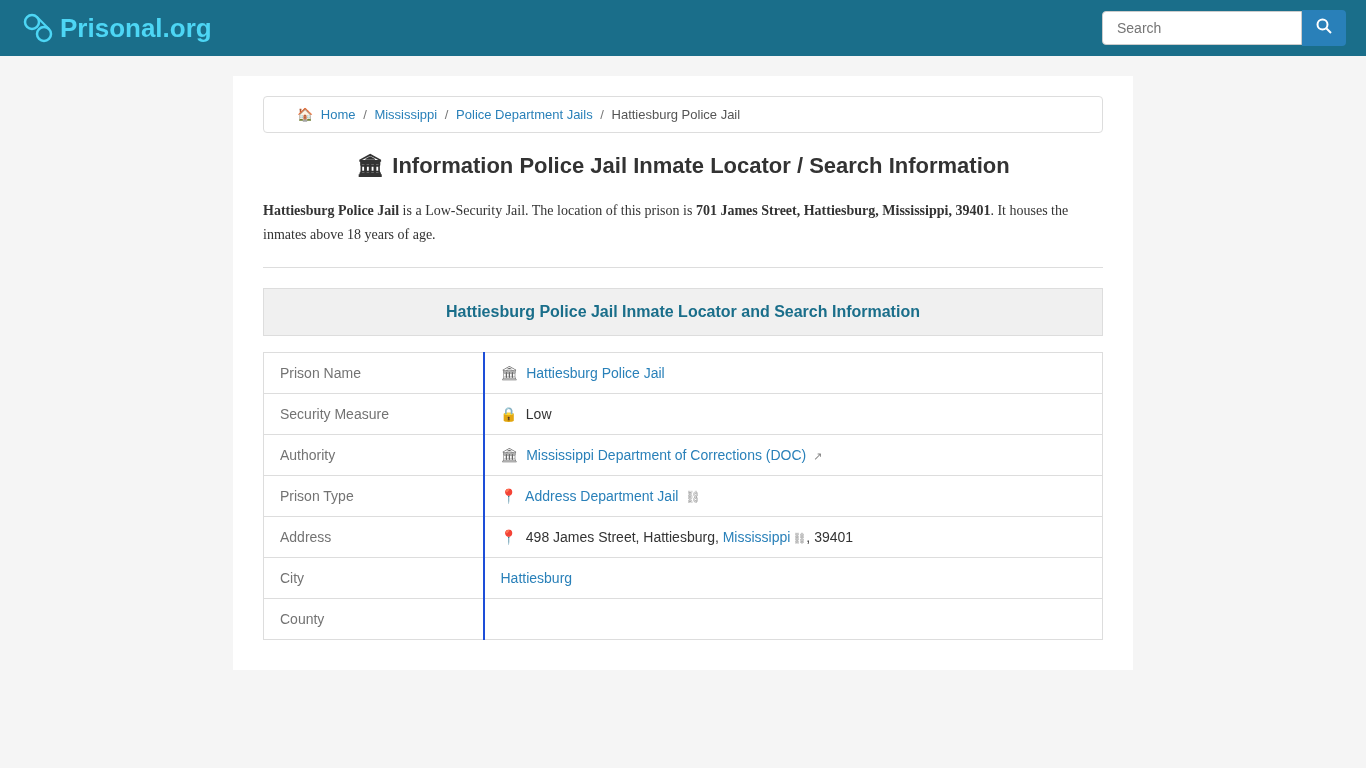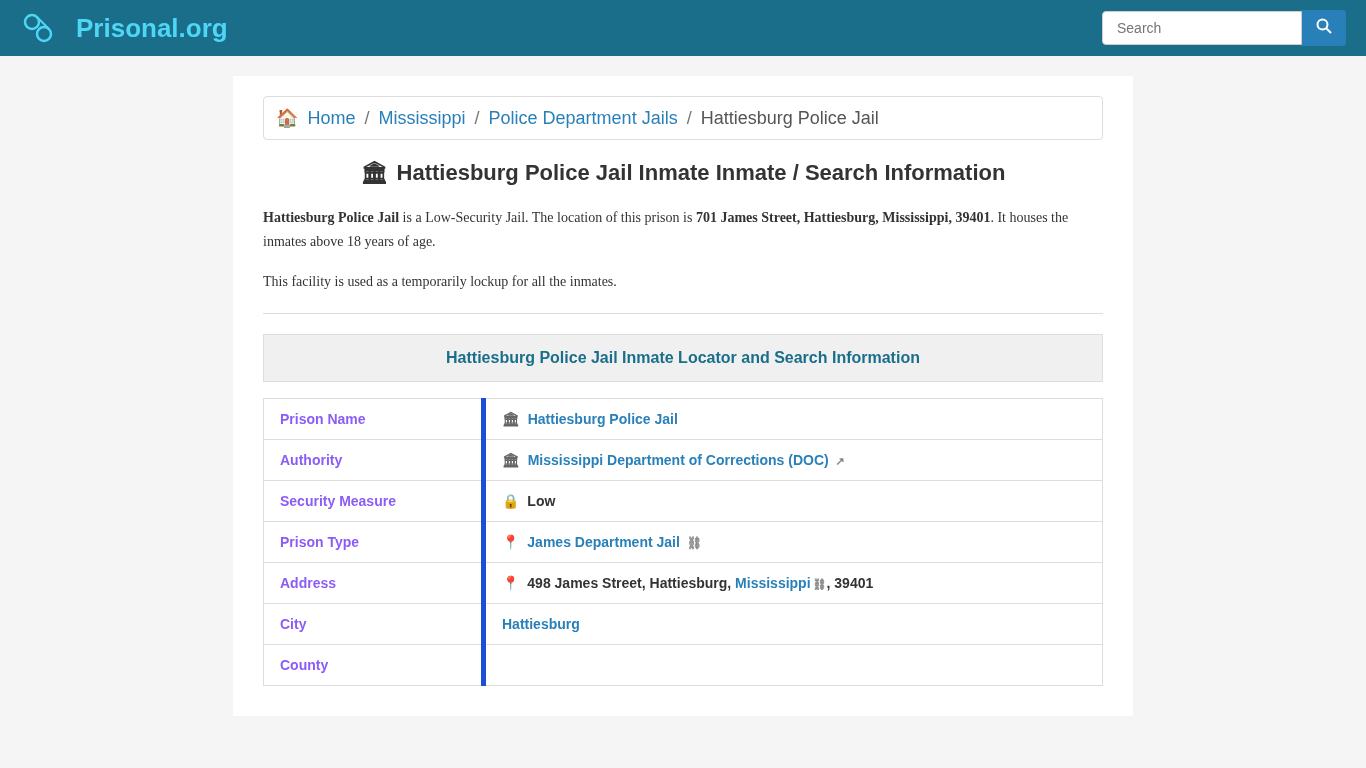--- a/index.html
+++ b/index.html
@@ -9,21 +9,21 @@
     .header {
       background: #1a6e8a;
       padding: 10px 20px;
       display: flex;
       align-items: center;
       justify-content: space-between;
     }
     .logo-area {
       display: flex;
       align-items: center;
-      gap: 20px;
+      gap: 4px;
     }
     .logo-icon {
       width: 36px;
       height: 36px;
     }
     .logo-text {
       font-size: 26px;
       font-weight: bold;
       color: #fff;
     }
@@ -60,23 +60,23 @@
       margin: 20px auto;
       background: #fff;
       padding: 20px 30px 30px;
     }
 
     
     .breadcrumb {
       background: #fff;
       border: 1px solid #ddd;
       border-radius: 4px;
-      padding: 10px 12px;
+      padding: 10px 33px;
       margin-bottom: 20px;
-      font-size: 18px;
+      font-size: 13px;
       color: #555;
     }
     .breadcrumb a {
       color: #2980b9;
       text-decoration: none;
     }
     .breadcrumb .sep { margin: 0 4px; color: #777; }
     .breadcrumb .home-icon { margin-right: 4px; }
 
     
@@ -131,28 +131,27 @@
     }
     .info-table tr {
       border-bottom: 1px solid #ddd;
     }
     .info-table tr:last-child {
       border-bottom: none;
     }
     .info-table td {
       padding: 12px 16px;
       vertical-align: middle;
-      font-weight: bold;
     }
     .info-table td:first-child {
       width: 220px;
-      font-weight: bold;
-      color: #8b5cf6;
-      background: #fff;
-      border-right: 5px solid #1d4ed8;
+      font-weight: normal;
+      color: #737373;
+      background: #fff;
+      border-right: 2px solid #1d4ed8;
     }
     .info-table td:last-child {
       color: #333;
       background: #fff;
     }
     .info-table a {
       color: #2980b9;
       text-decoration: none;
     }
     .cell-icon {
@@ -198,71 +197,68 @@
     <span class="sep">/</span>
     <a href="#">Mississippi</a>
     <span class="sep">/</span>
     <a href="#">Police Department Jails</a>
     <span class="sep">/</span>
     <span>Hattiesburg Police Jail</span>
   </div>
 
   <h1 class="page-title">
     <span class="prison-icon">🏛</span>
-    <span>Hattiesburg Police Jail Inmate Inmate / Search Information</span>
+    <span>Information Police Jail Inmate Locator / Search Information</span>
   </h1>
 
   <p class="description">
     <strong>Hattiesburg Police Jail</strong><span> is a Low-Security Jail. The location of this prison is </span><strong>701 James Street, Hattiesburg, Mississippi, 39401</strong><span>. It houses the inmates above 18 years of age.</span>
   </p>
 
-  <p class="description">
-    <span>This facility is used as a temporarily lockup for all the inmates.</span>
-  </p>
 
 
   <hr class="divider">
 
   <div class="section-title">
     <span>Hattiesburg Police Jail Inmate Locator and Search Information</span>
   </div>
 
   <table class="info-table">
     <tbody>
 
       <tr>
         <td>Prison Name</td>
         <td>
           <span class="cell-icon">🏛</span>
           <a href="#">Hattiesburg Police Jail</a>
+        </td>
+      </tr>
+
+      <tr>
+        <td>Security Measure</td>
+        <td>
+          <span class="cell-icon">🔒</span>
+          <span>Low</span>
         </td>
       </tr>
 
       <tr>
         <td>Authority</td>
         <td>
           <span class="cell-icon">🏛</span>
           <a href="#">Mississippi Department of Corrections (DOC)</a>
           <span class="ext-icon">↗</span>
         </td>
       </tr>
 
       <tr>
-        <td>Security Measure</td>
-        <td>
-          <span class="cell-icon">🔒</span>
-          <span>Low</span>
-        </td>
-      </tr>
-
-      <tr>
         <td>Prison Type</td>
         <td>
           <span class="cell-icon">📍</span>
-          <a href="#">James Department Jail</a>
+          <a href="#">Address Department Jail</a>
           <span style="font-size:12px; color:#888; margin-left:3px;">⛓</span>
         </td>
       </tr>
 
 
       <tr>
         <td>Address</td>
         <td>
           <span class="cell-icon">📍</span>
           <span>498 James Street, Hattiesburg, </span><a href="#">Mississippi</a><span style="font-size:11px;color:#888; margin-left:2px;">⛓</span><span>, 39401</span>

